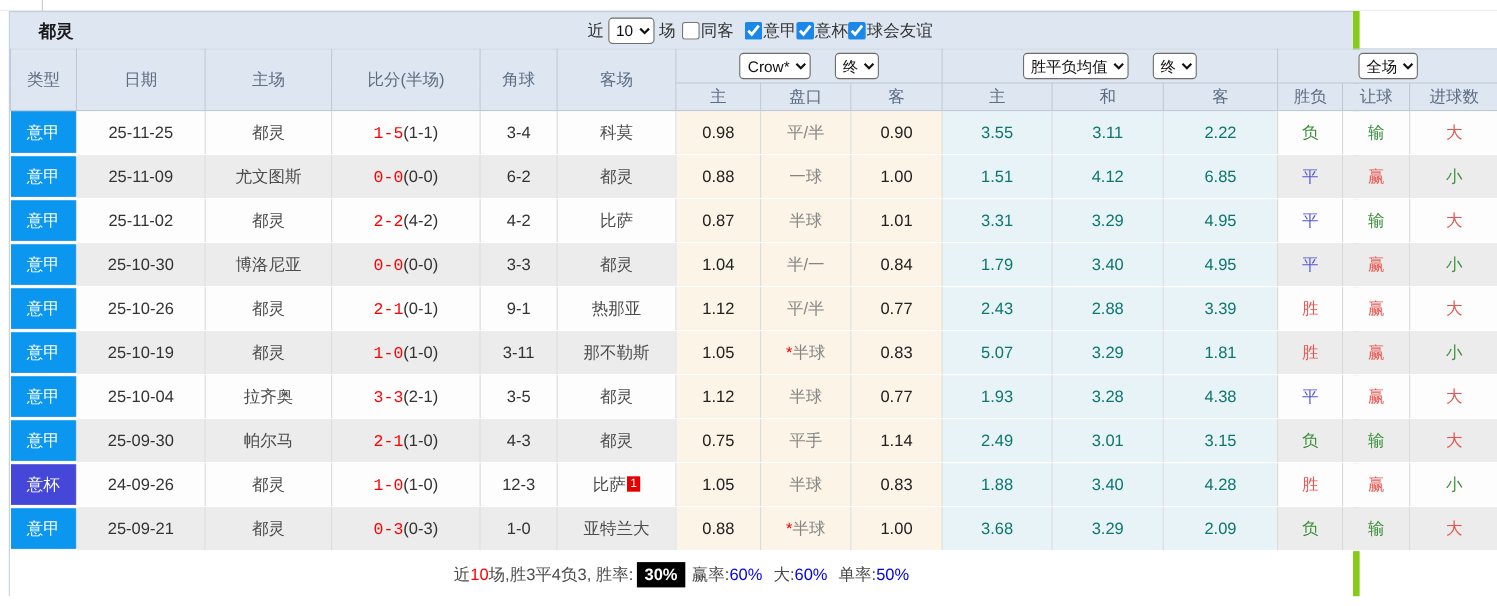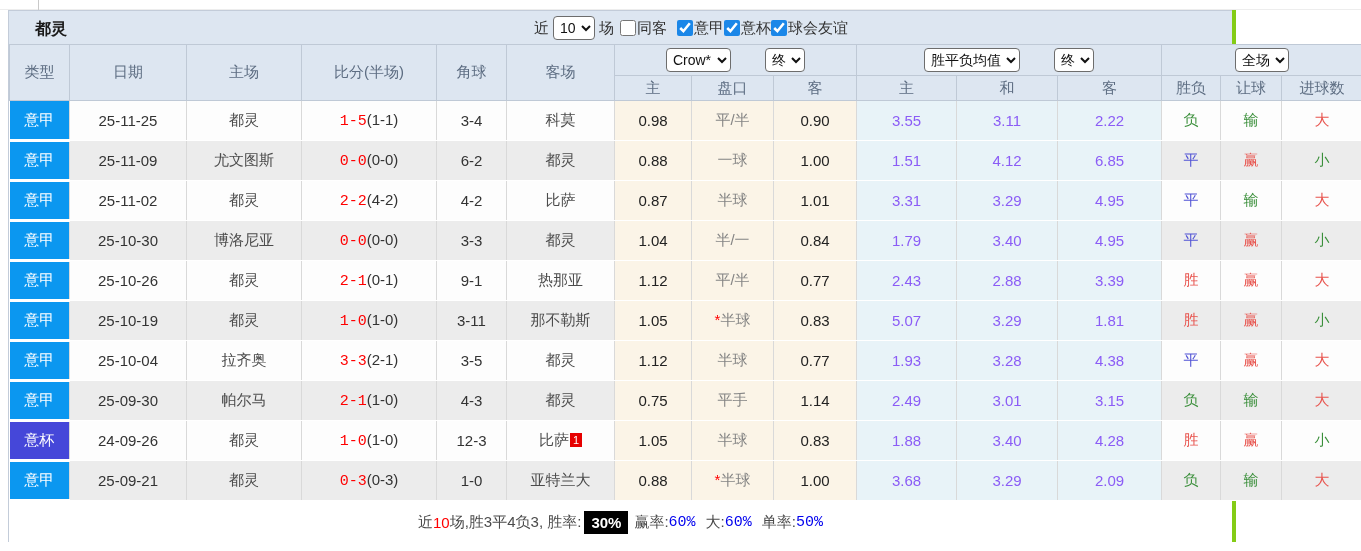--- a/index.html
+++ b/index.html
@@ -1,58 +1,58 @@
 <!DOCTYPE html>
 <html><head>
 <meta charset="utf-8">
 <style>
   * { box-sizing: border-box; margin: 0; padding: 0; }
   html,body { width:1361px; height:551px; overflow:hidden; background:#fff;
     font-family:"Liberation Sans","DejaVu Sans",sans-serif; }
   .topstrip { height:10px; background:#fff; position:relative; border-bottom:1px solid #ededed; }
   .topstrip .vline { position:absolute; left:38px; top:0; width:1px; height:10px; background:#c9c9c9; }
-  .wrap { margin-left:8px; width:1228px; border-left:1px solid #c3ccd9; border-right:4px solid #84cc16; }
+  .wrap { margin-left:8px; width:1228px; border-left:1px solid #c3ccd9; border-right:6px solid #84cc16; }
   
   .toolbar { position:relative; height:34px; background:#dde6f1; border-top:1px solid #c3ccd9; }
   .title { position:absolute; left:26px; top:8px; font-size:16px; font-weight:bold; color:#1a1a1a; }
   .filters { position:absolute; left:525px; top:4px; height:26px; display:flex; align-items:center; font-size:15px; color:#333; }
   .filters select { margin:0 4px; }
   .cbw { display:flex; align-items:center; margin-left:6px; }
   input[type=checkbox] { width:16px; height:16px; accent-color:#1b87e8; margin-right:1px; }
   select { font-size:14px; height:24px; background:#fff; border:1px solid #6d6d6d; border-radius:4px; padding:0 2px; color:#111; }
   
   table { border-collapse:collapse; width:1353px; table-layout:fixed; border-bottom:1px solid #cccccc; }
   thead th { background:#dde6f1; border:1px solid #bfc9d6; color:#5d6d82; font-weight:normal; font-size:15px; }
   thead tr.selrow th { height:31px; }
   thead tr.subrow th { height:25px; }
-  thead th.selth select { margin:0 15px; }
+  thead th.selth select { margin:0 9px;text-align:right; }
   td { height:40px; text-align:center; font-size:15px; color:#333;
        border-right:1px solid #d9d9d9; border-bottom:1px solid #fff; overflow:hidden; }
   tr:nth-child(odd)  td.c-plain { background:#fdfdfd; }
   tr:nth-child(even) td.c-plain { background:#ececec; }
   td.c-cream { background:#fbf4e7; color:#222; }
-  td.c-blue  { background:#e8f3f8; color:#8b5cf6; }
+  td.c-blue  { background:#e8f3f8; color:#0f766e; }
   td.c-type  { border-bottom:3px solid #fff; color:#fff; font-size:15px; }
   td.t-lega { background:#0b97f0; }
   td.t-cup  { background:#4547d9; }
   .ft { color:#ff0000;font-family:Liberation Mono, monospace; }
   .ht { color:#333; }
   .tg { color:#3a8f3a; }
   td.c-team { color:#4c4c4c; }
   td.c-pk { color:#848484; }
   .star { color:#ff0000; }
   .card { display:inline-block; background:#e60000; color:#fff; font-size:11px; line-height:14px;
           padding:0 3px; margin-left:1px; vertical-align:top; margin-top:2px; }
   .card:empty { display:none; }
   td.res { font-size:15px; }
   td.r { color:#e8554f; } td.b { color:#5153d5; } td.g { color:#3a8f3a; }
   
   .footer { height:40px; display:flex; align-items:center; justify-content:center; font-size:15px; color:#4a4a4a; background:#fff; }
   .f-red { color:#ff0000; }
-  .f-blue { color:#0000ee;font-family:Liberation Mono, monospace; }
+  .f-blue { color:#0000ee; }
   .f-badge { background:#000000; color:#fff; font-weight:bold; padding:3px 7px; margin:0 6px 0 3px; }
   .f-gap { margin-left:10px; }
 </style>
 </head>
 <body>
 
 <div class="topstrip">
     <span class="vline"></span>
   </div>
 

